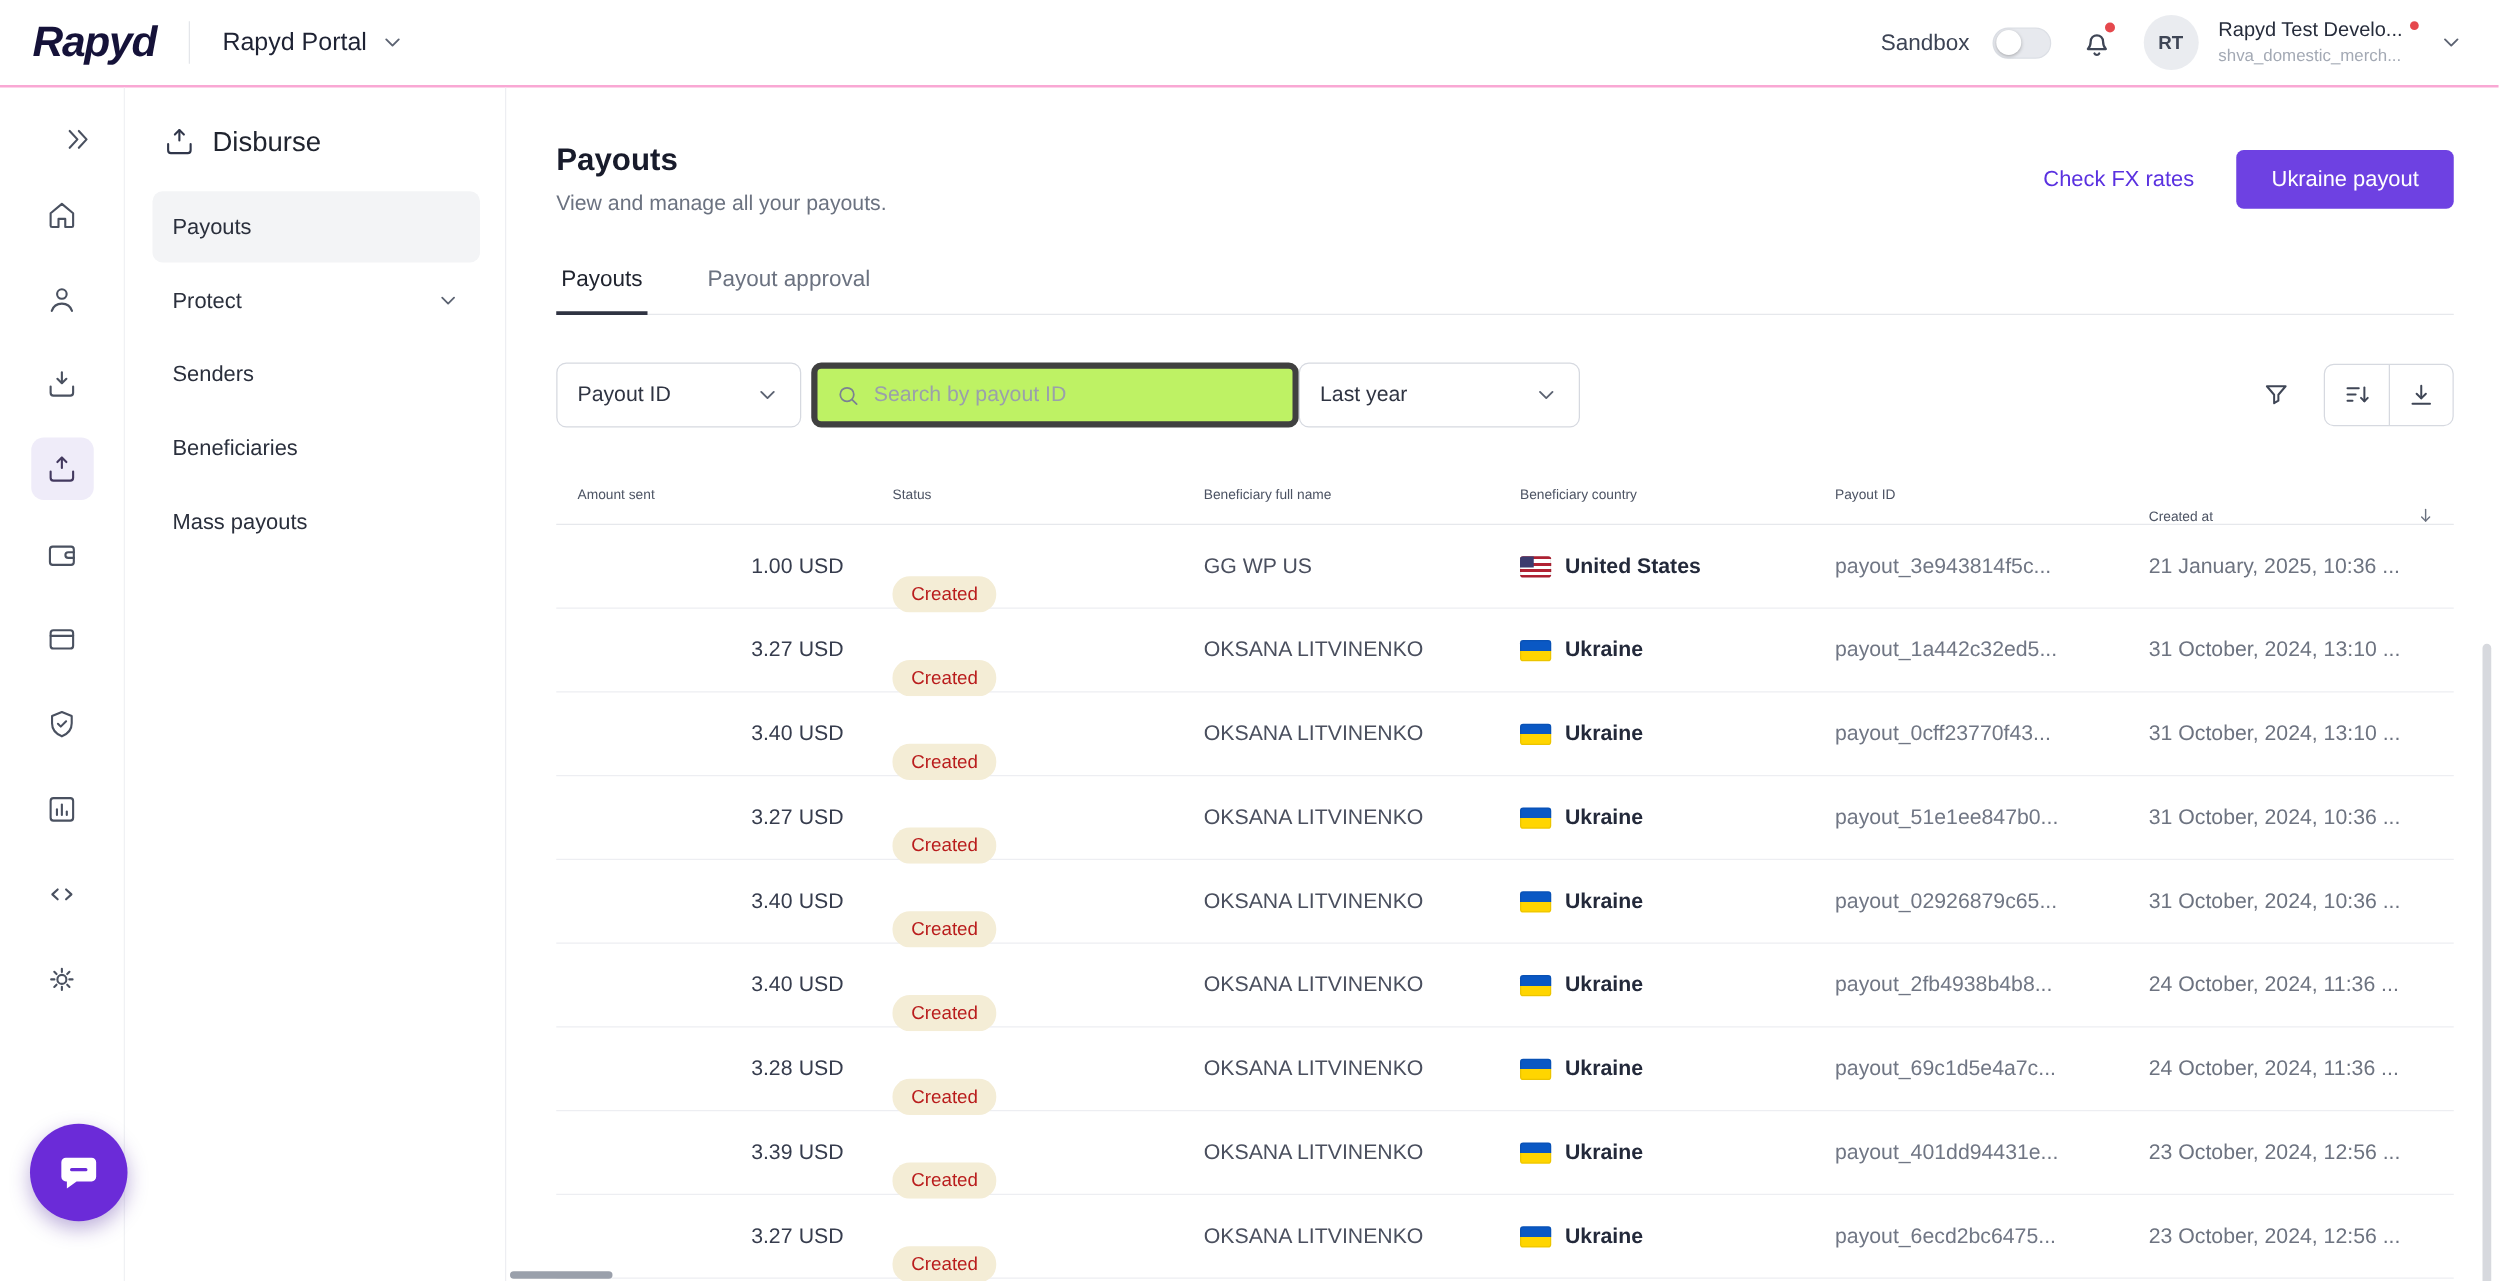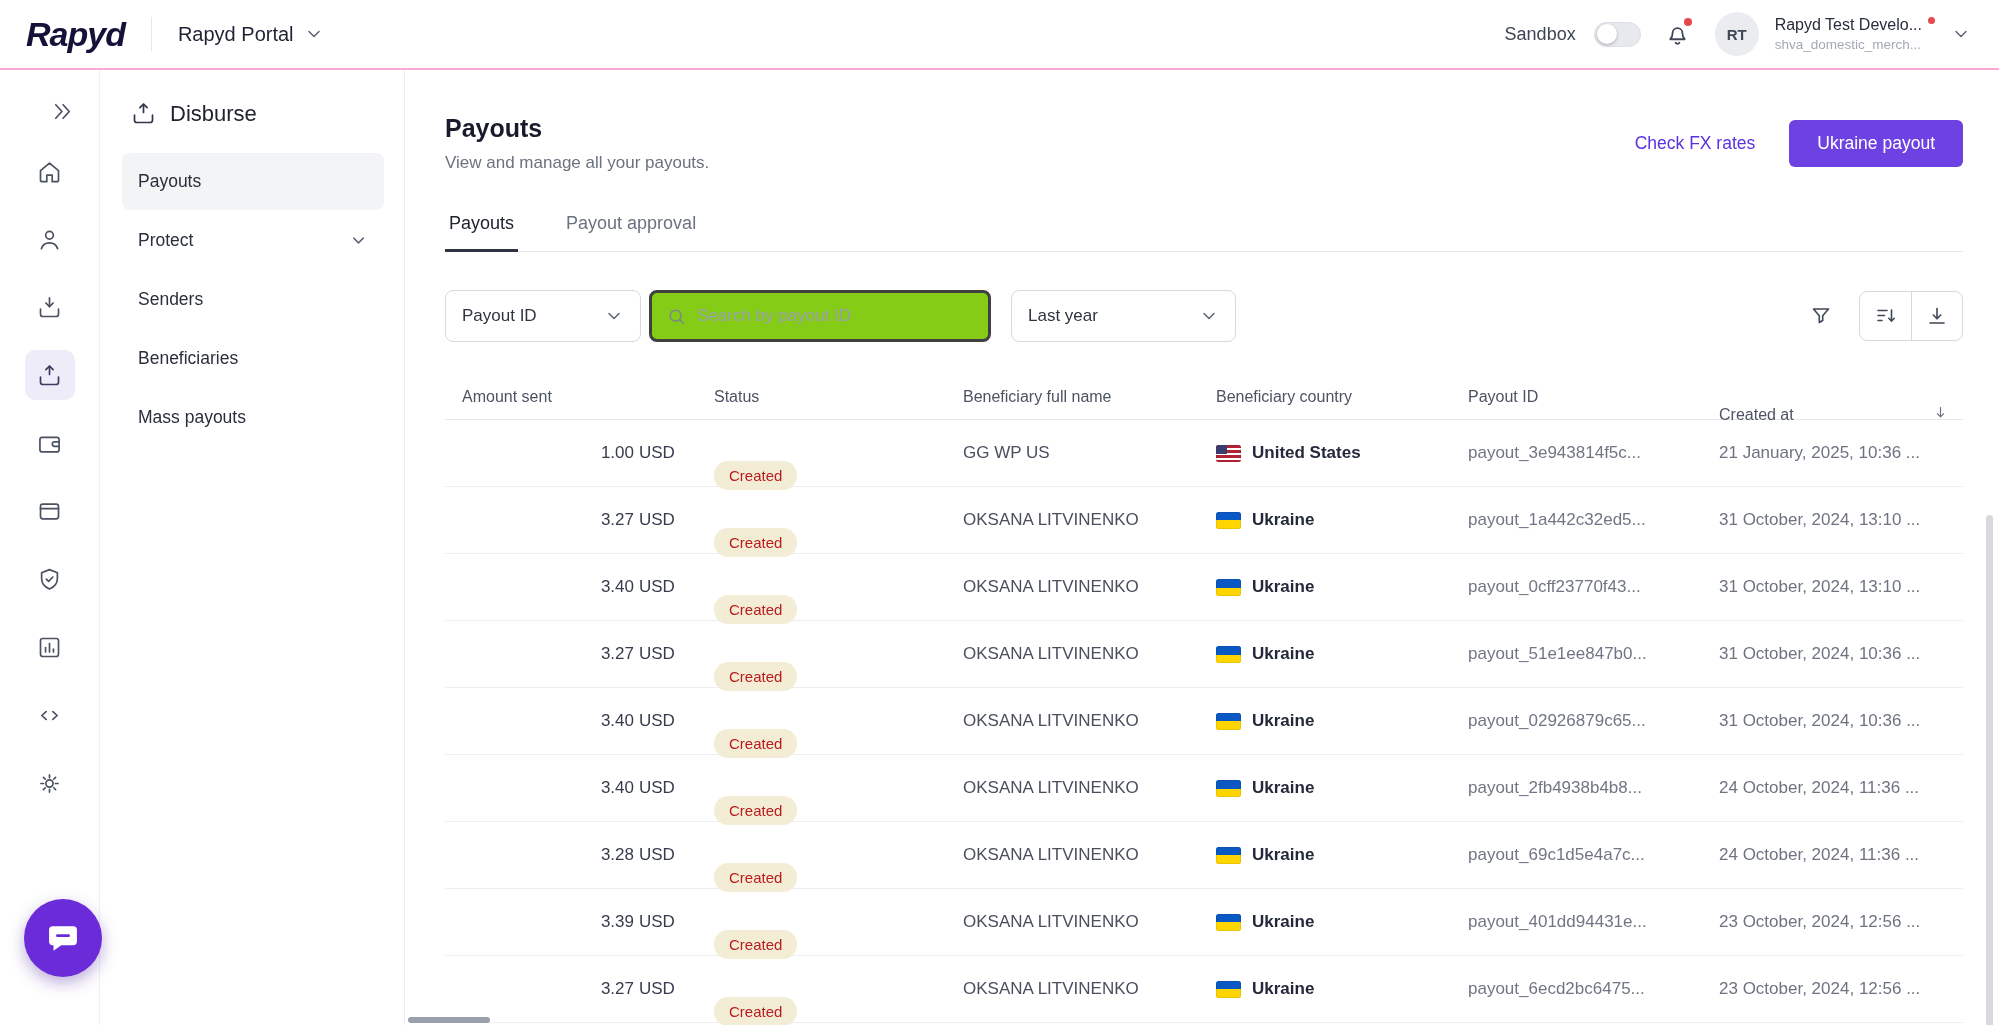--- a/index.html
+++ b/index.html
@@ -76,44 +76,44 @@
 
   .tabs { margin-top:30px; display:flex; gap:44px; border-bottom:1px solid #e6e8ec; }
   .tab { padding:10px 4px 15px; font-size:18px; color:#6b7280; cursor:pointer; }
   .tab.active { color:#20242f; font-weight:500; border-bottom:3px solid #2f3342; margin-bottom:-1px; }
 
   .filters { margin-top:38px; display:flex; align-items:center; }
   .select { height:52px; border:1px solid #d6d9e0; border-radius:8px; background:#fff;
     display:flex; align-items:center; justify-content:space-between; padding:0 16px;
     font-size:17px; color:#2f3442; cursor:pointer; }
   .select-field { width:196px; margin-right:8px; }
-  .select-date { width:225px; margin-left:20px; }
-  .search-box { width:342px; height:52px; border:3px solid #404040; border-radius:8px;
-    display:flex; align-items:center; padding:0 14px; gap:10px; background:#84cc16; }
+  .select-date { width:225px; }
+  .search-box { width:390px; height:52px; border:5px solid #404040; border-radius:8px;
+    display:flex; align-items:center; padding:0 14px; gap:10px; background:#bef264; }
   .search-box svg { width:21px; height:21px; fill:none; stroke:#7b8292;
     stroke-width:1.6; stroke-linecap:round; flex:0 0 auto; }
   .search-box input { border:none; outline:none; flex:1; font-size:17px;
     color:#2f3442; font-family:"Liberation Sans", sans-serif; background:transparent; }
   .search-box input::placeholder { color:#9aa0ab; }
   .filter-actions { margin-left:auto; display:flex; align-items:center; gap:14px; }
   .icon-btn { width:48px; height:48px; display:flex; align-items:center;
     justify-content:center; cursor:pointer; border-radius:8px; }
   .icon-btn svg, .icon-group svg { width:24px; height:24px; fill:none; stroke:#3f4656;
     stroke-width:1.6; stroke-linecap:round; stroke-linejoin:round; }
   .icon-group { display:flex; border:1px solid #d6d9e0; border-radius:8px; overflow:hidden; }
   .icon-group .half { width:51px; height:48px; display:flex; align-items:center;
     justify-content:center; cursor:pointer; }
   .icon-group .half + .half { border-left:1px solid #d6d9e0; }
 
   
   .table { margin-top:26px; }
   .thead, .trow { display:grid; grid-template-columns:252px 249px 253px 252px 251px 1fr;
     align-items:center; }
   .thead { height:52px; border-bottom:1px solid #e6e8ec; }
-  .th { font-size:16px; color:#4c5363; padding-left:17px; display:flex; align-items:center; }
+  .th { font-size:11px; color:#4c5363; padding-left:17px; display:flex; align-items:center; }
   .th.sortable { cursor:pointer;margin-top:36px; }
   .th .sort-arrow { margin-left:auto; margin-right:14px; }
   .th .sort-arrow svg { width:17px; height:17px; fill:none; stroke:#6b7280;
     stroke-width:1.6; stroke-linecap:round; stroke-linejoin:round; }
   .trow { height:67px; border-bottom:1px solid #edeef2; cursor:pointer; }
   .cell { padding-left:17px; font-size:17px; color:#3c4252; overflow:hidden;
     white-space:nowrap; text-overflow:ellipsis; }
   .cell-amount { display:flex; align-items:center; }
   .cell-amount .amt { width:172px; text-align:right; color:#363c4d; }
   .cell-amount .cur { margin-left:5px; color:#363c4d; }

